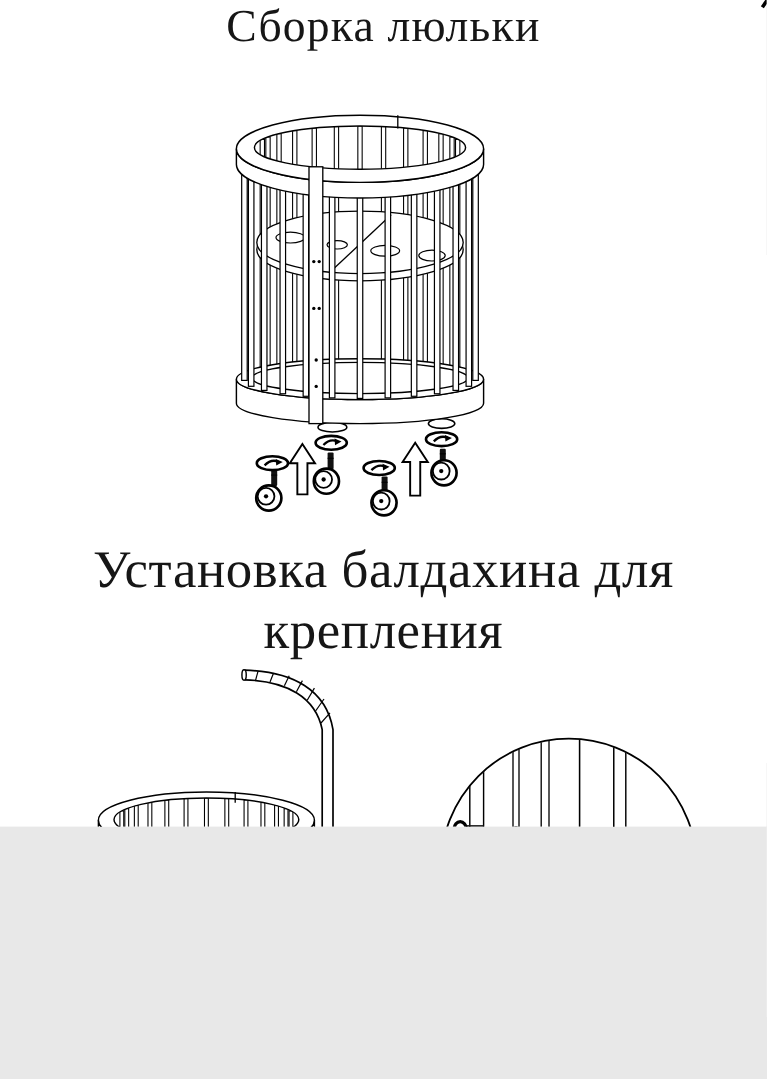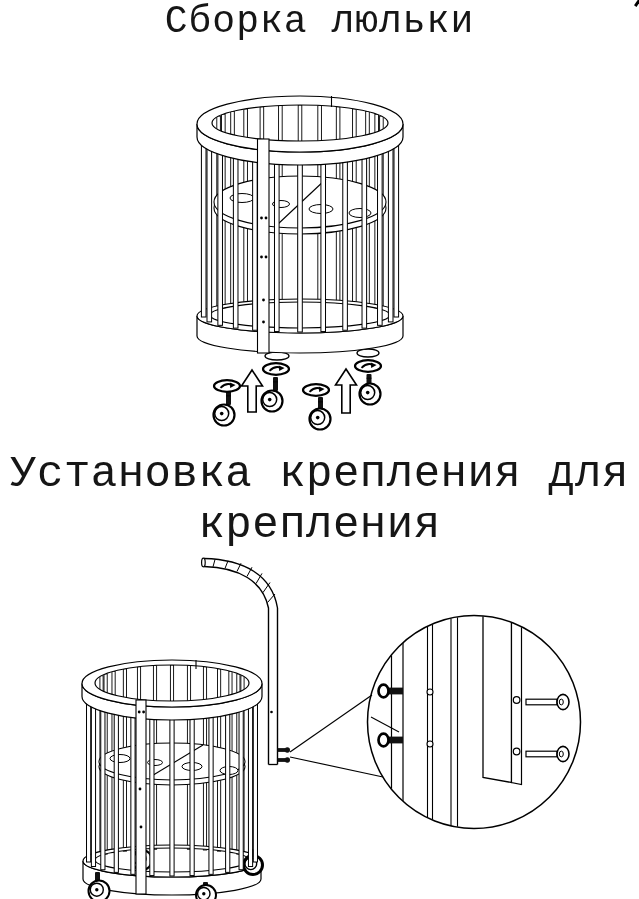--- a/index.html
+++ b/index.html
@@ -1,40 +1,40 @@
 <!DOCTYPE html>
 <html style="--bg: #ffffff; --ink: #000000; --text: #161616;"><head>
 <meta charset="utf-8">
 <style>
   :root { --bg:#ffffff; --ink:#000000; --text:#161616; }
   html,body { margin:0; padding:0; background:#e8e8e8; }
   .page {
-    width:639px; height:899px; position:relative; overflow:hidden;
+    width:639px; height:689px; position:relative; overflow:hidden;
     background:var(--bg); margin:0 auto;
-    font-family:Liberation Mono, monospace;
+    font-family:Liberation Serif, serif;
   }
   .title { position:absolute; left:0; width:100%; text-align:center; color:var(--text); }
   .title-1 { top:1px;  font-size:38px; letter-spacing:1px;  line-height:42px; }
   .title-2 { top:449px; font-size:44px; letter-spacing:.5px; line-height:51px; }
   .title-2 span { display:block; }
   svg.fig { position:absolute; left:0; top:0; }
   .corner-mark {
     position:absolute; left:633px; top:0px; width:11px; height:3.2px;
     background:var(--ink); transform:rotate(-55deg);
   }
 </style>
 </head>
 <body>
 
 <div class="page">
 
   <div class="title title-1">Сборка люльки</div>
 
   <div class="title title-2">
-    <span>Установка крепления для</span>
+    <span>Установка балдахина для</span>
     <span>крепления</span>
   </div>
 
   <svg class="fig" id="fig-canvas" width="639" height="899" viewBox="0 0 639 899">
       <g>
         <g>
           <rect x="216.79787232395955" y="116.16165170268555" width="3.6" height="193.0894953130683" fill="#fff" stroke="#000000" stroke-width="0.9"></rect>
           <rect x="221.528668099796" y="114.16537217653118" width="3.6" height="193.69946961272657" fill="#fff" stroke="#000000" stroke-width="0.9"></rect>
           <rect x="230.71532299672015" y="111.44758423999797" width="3.6" height="194.52990481555616" fill="#fff" stroke="#000000" stroke-width="0.9"></rect>
           <rect x="243.8239420242548" y="108.84751741398844" width="3.6" height="195.3243696790591" fill="#fff" stroke="#000000" stroke-width="0.9"></rect>

